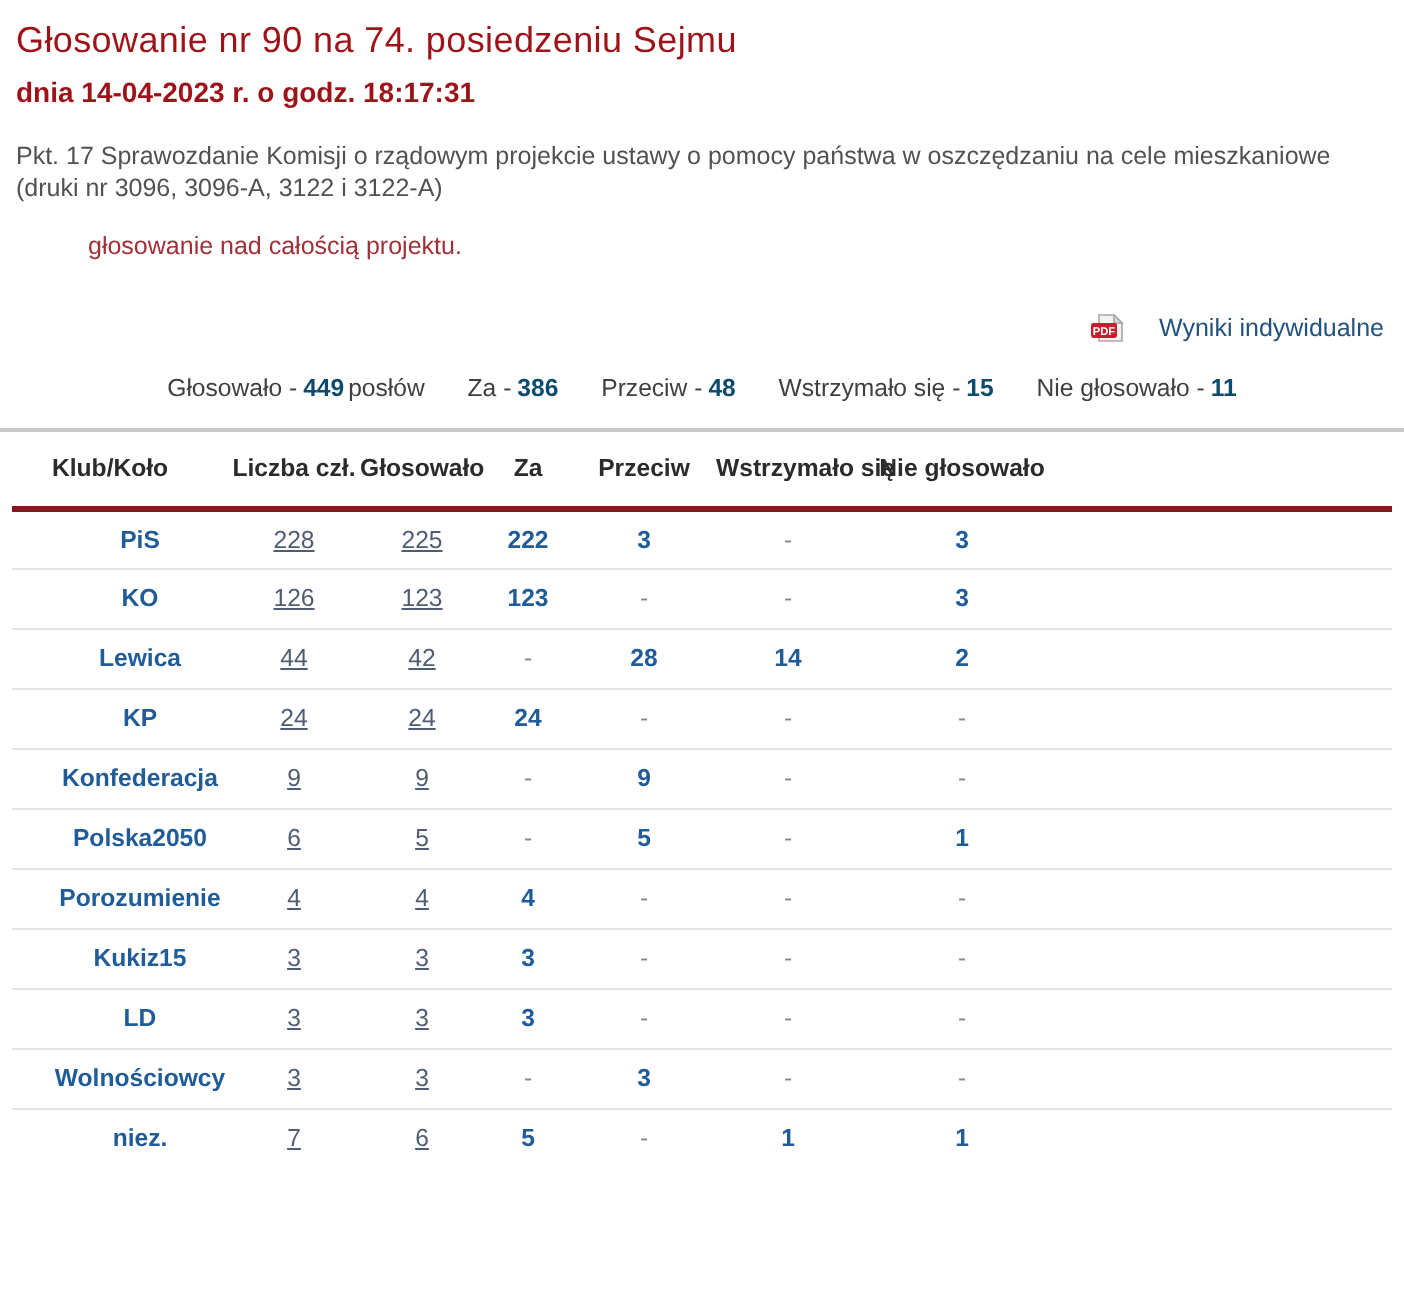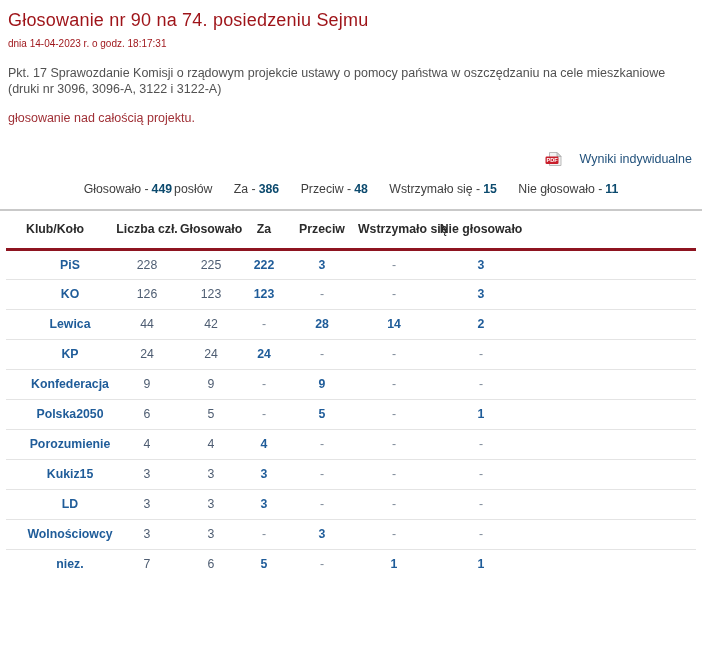--- a/index.html
+++ b/index.html
@@ -22,28 +22,28 @@
     width:702px;height:653px;overflow:hidden;
     font-family:"Liberation Sans","DejaVu Sans",sans-serif;
     color:#333;
   }
   .container{padding:10px 8px 0 8px;}
   .page-title{
     font-size:18px;font-weight:normal;color:var(--heading_red);
     letter-spacing:0.2px;margin-bottom:7px;
   }
   .date-line{
-    font-size:10px;font-weight:normal;color:var(--heading_red);
+    font-size:14px;font-weight:bold;color:var(--heading_red);
   }
   .description{
     margin-top:16px;font-size:12.5px;line-height:16px;color:var(--text_gray);
     max-width:690px;
   }
   .note{
-    margin-top:14px;font-size:12.5px;color:var(--note_red);
+    margin-top:14px;font-size:12.5px;color:var(--note_red);margin-left:36px;
   }
   .link-row{
     margin-top:27px;text-align:right;padding-right:2px;
     font-size:12.5px;
   }
   .pdf-link{
     display:inline-flex;align-items:center;gap:18px;
     color:var(--link_blue);text-decoration:none;cursor:pointer;
   }
   .pdf-icon{display:inline-block;line-height:0;}
@@ -72,21 +72,21 @@
   table.results td{
     height:30px;vertical-align:middle;text-align:center;
     border-bottom:1px solid var(--separator);
     white-space:nowrap;
   }
   table.results tr:last-child td{border-bottom:none;}
   td.c-club{
     text-align:left;padding-left:20px;
     color:var(--club_blue);font-weight:bold;cursor:pointer;
   }
-  td.num{color:var(--num_gray);}
+  td.num{color:var(--num_gray);text-decoration:underline;}
   td.val{color:var(--value_blue);font-weight:bold;}
   td.val.dash{color:#7e8a99;font-weight:normal;}
   td.fill, th.fill{border-bottom-color:transparent;}
   table.results th.fill{border-bottom:3px solid var(--border_red);}
 </style>
 </head>
 <body>
 
 <div class="container">
 

